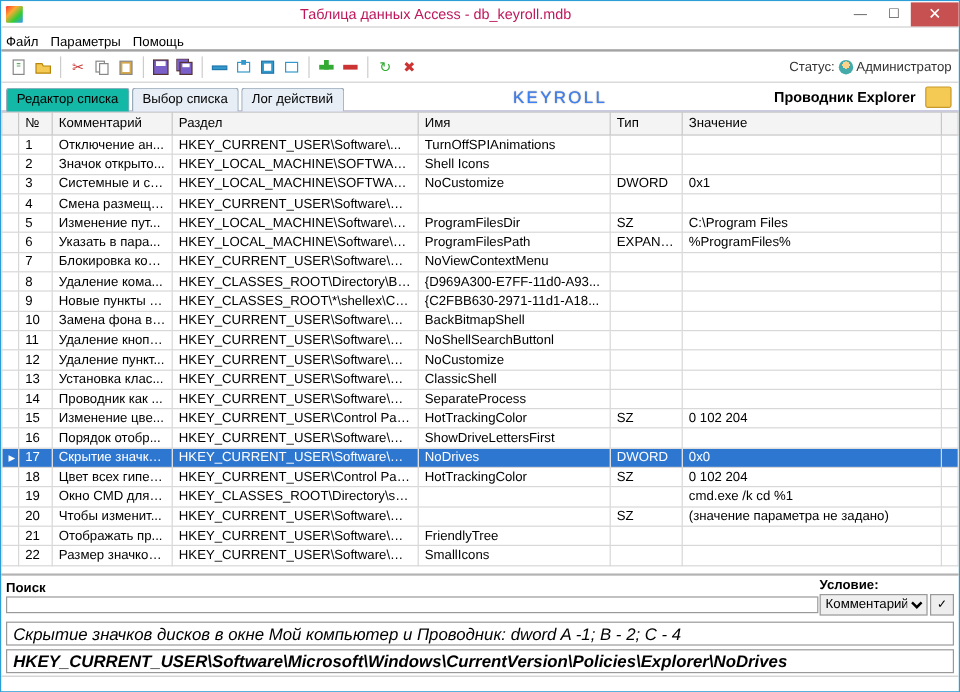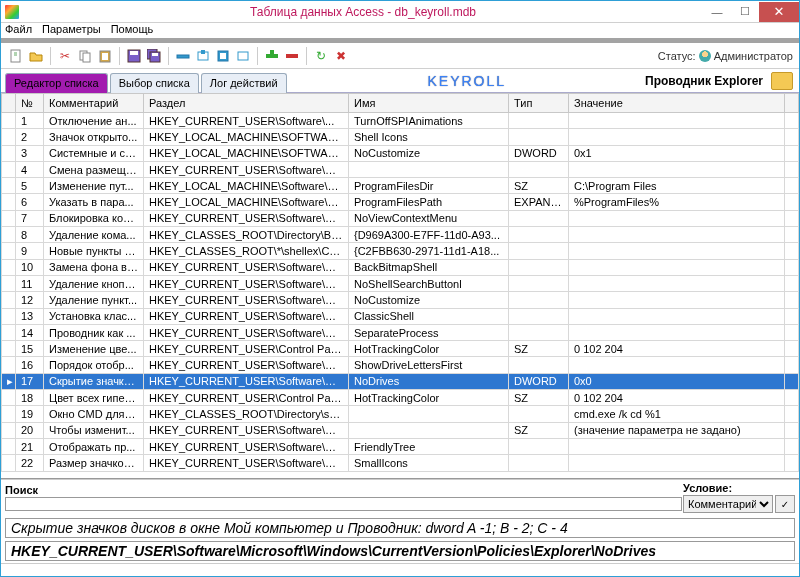--- a/index.html
+++ b/index.html
@@ -7,36 +7,36 @@
   
   
   .titlebar { height: 22px; background: #fff; border-bottom: 1px solid #d0d0d0; display: flex; align-items: center; padding: 0 0 0 4px; }
   .titlebar .sysicon { width: 14px; height: 14px; background: linear-gradient(135deg,#f33,#fa3,#3c3,#39f); border-radius: 1px; margin-right: 4px; }
   .titlebar .title { flex: 1; text-align: center; font-size: 12px; color: #be185d; }
   .winbtns { display: flex; }
   .winbtn { width: 28px; height: 20px; display: flex; align-items: center; justify-content: center; font-family: Arial; font-size: 11px; color: #555; }
   .winbtn.close { background: #C75050; color: #fff; width: 40px; font-size: 13px; }
   
   
-  .menubar { height: 20px; display: flex; align-items: flex-start; padding: 0 4px; gap: 10px; border-bottom: 5px solid #a3a3a3; }
+  .menubar { height: 20px; display: flex; align-items: flex-end; padding: 0 4px; gap: 10px; border-bottom: 2px solid #a3a3a3; }
   .menubar span { font-size: 11px; color: #000; cursor: default; }
   
   
   .toolbar { height: 26px; display: flex; align-items: center; padding: 2px 6px; border-bottom: 1px solid #d0d0d0; gap: 2px; }
   .tbtn { width: 18px; height: 18px; display: inline-flex; align-items: center; justify-content: center; font-size: 12px; }
   .tsep { width: 1px; height: 18px; background: #ccc; margin: 0 3px; }
   .toolbar .spacer { flex: 1; }
   .status-right { font-size: 11px; color: #333; display: flex; align-items: center; gap: 3px; }
   .user-icon { width: 12px; height: 12px; border-radius: 50%; background: radial-gradient(circle at 50% 35%, #fbd38d 30%, #4aa 31%); }
   
   
   .secondbar { height: 24px; display: flex; align-items: center; border-bottom: 1px solid #aac; }
   .tabs { display: flex; align-items: flex-end; height: 100%; padding-left: 4px; }
   .tab { border: 1px solid #9ab; border-bottom: none; padding: 3px 8px 4px 8px; font-size: 11px; background: #e8eef6; margin-right: 2px; border-radius: 3px 3px 0 0; cursor: default; position: relative; top: 1px; }
-  .tab.active { background: #a21caf; color: #000; }
+  .tab.active { background: #14b8a6; color: #000; }
   .logo-center { flex: 1; text-align: center; }
   .logo-text { font-family: Impact, Arial Black, sans-serif; font-size: 14px; letter-spacing: 2px; color: #3b82f6; text-shadow: 0 0 1px #556; }
   .explorer-label { font-weight: bold; font-size: 12px; padding-right: 4px; }
   .folder-icon { width: 22px; height: 18px; background: #f4c954; border: 1px solid #c79a2a; border-radius: 2px; margin: 0 6px 0 4px; }
   
   
   .table-wrap { height: 386px; overflow: hidden; border-bottom: 1px solid #999; }
   table { width: 100%; border-collapse: collapse; table-layout: fixed; }
   th { background: #f4f4f4; border: 1px solid #c8c8c8; padding: 3px 5px; text-align: left; font-weight: normal; font-size: 11px; height: 18px; }
   td { border: 1px solid #d8d8d8; padding: 1px 5px; font-size: 11px; height: 16.3px; white-space: nowrap; overflow: hidden; text-overflow: ellipsis; }

